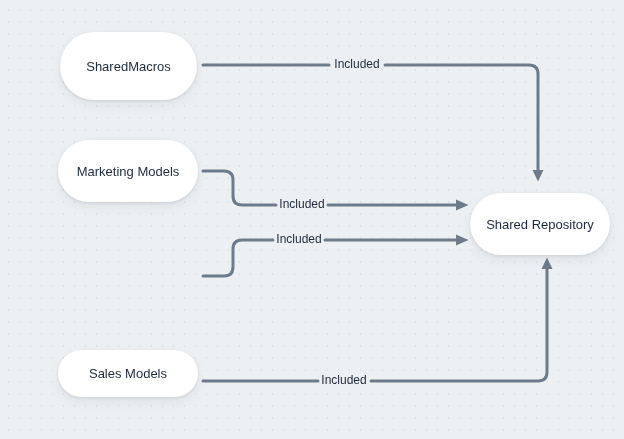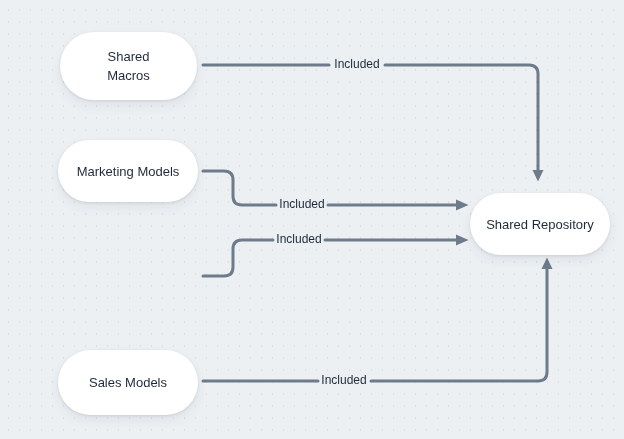--- a/index.html
+++ b/index.html
@@ -37,34 +37,33 @@
   }
   .arrowhead {
     fill: var(--connector);
     stroke: none;
   }
   .node {
     position: absolute;
     background: var(--node-fill);
     border-radius: 40px;
     display: flex;
-    flex-direction: column;
     align-items: center;
     justify-content: center;
     text-align: center;
     color: var(--text);
     font-size: 13px;
     line-height: 19px;
     box-shadow: 0 1px 3px rgba(28,42,62,0.10), 0 5px 12px rgba(28,42,62,0.07);
   }
   .node span { display: block; white-space: nowrap; }
   #node-shared-models { left: 60px;  top: 32px;  width: 137px; height: 68px; }
   #node-marketing     { left: 58px;  top: 140px; width: 140px; height: 62px; }
   #node-finance       { left: 58px;  top: 244px; width: 140px; height: 62px; }
-  #node-sales         { left: 58px;  top: 350px; width: 140px; height: 65px; }
+  #node-sales         { left: 58px;  top: 350px; width: 140px; height: 47px; }
   #node-repository    { left: 470px; top: 193px; width: 140px; height: 62px; text-align: right; }
   .edge-label {
     position: absolute;
     transform: translate(-50%, -50%);
     font-size: 12px;
     color: var(--text);
     white-space: nowrap;
   }
   #edge-label-1 { left: 357px; top: 64px;  }
   #edge-label-2 { left: 302px; top: 204px; }

